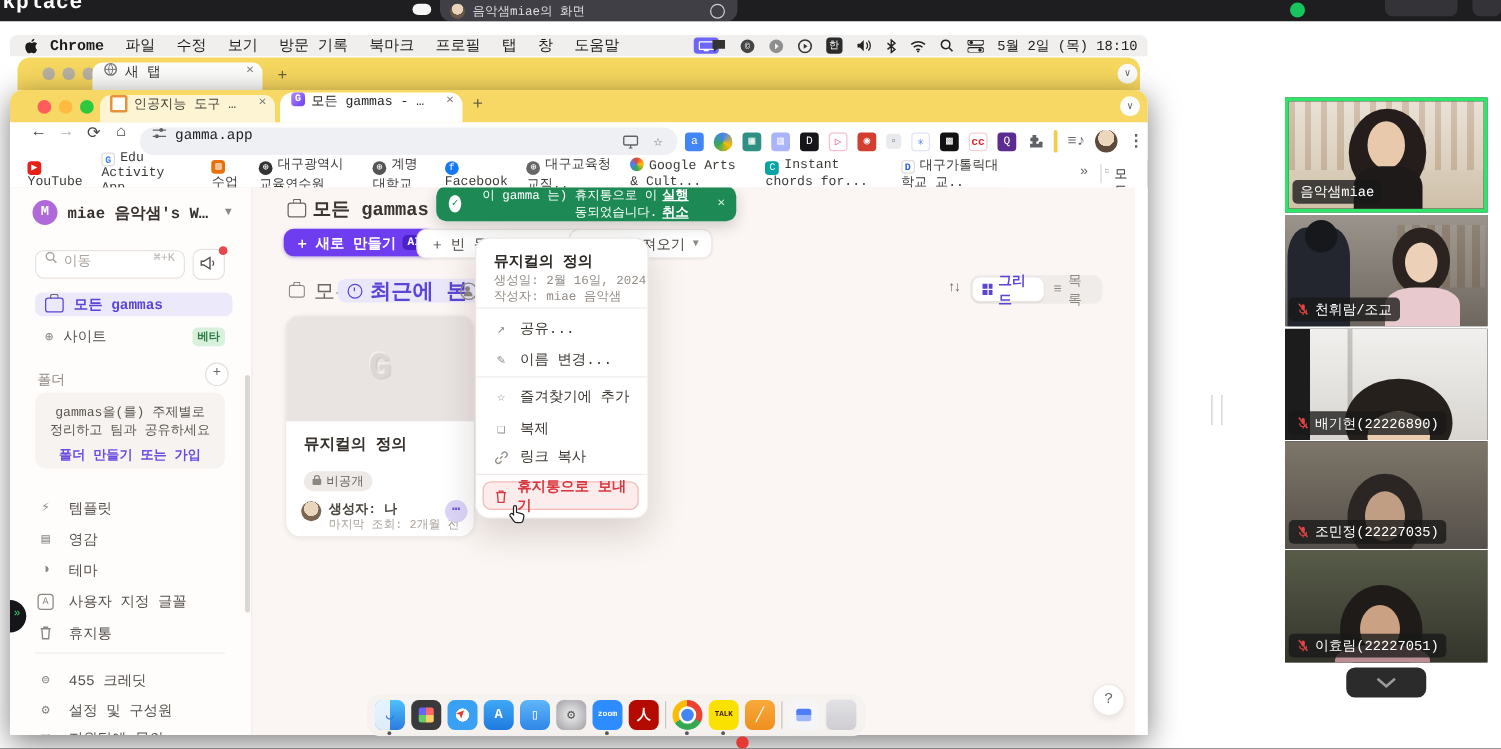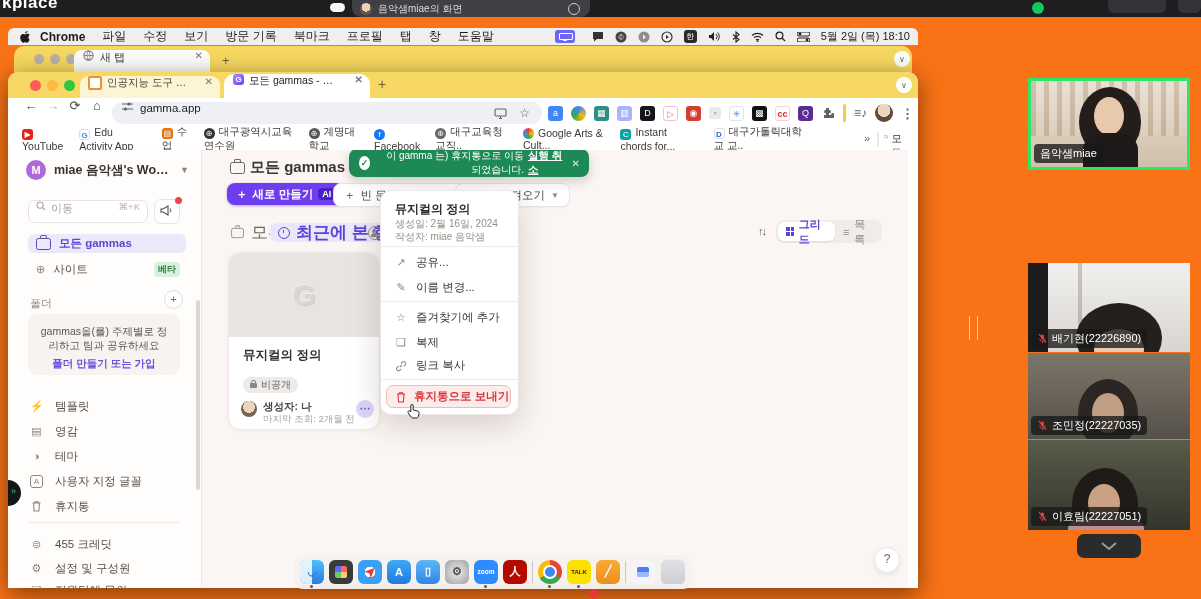--- a/index.html
+++ b/index.html
@@ -1,17 +1,17 @@
 <!DOCTYPE html>
 <html><head>
 <meta charset="utf-8">
 <style>
   html,body{margin:0;padding:0;background:#000;}
-  #stage{position:relative;width:1201px;height:599px;background:#f97316;overflow:hidden;
-         font-family:Liberation Sans, sans-serif;-webkit-font-smoothing:antialiased;}
+  #stage{position:relative;width:1201px;height:599px;background:#ffffff;overflow:hidden;
+         font-family:Liberation Mono, monospace;-webkit-font-smoothing:antialiased;}
   .abs{position:absolute;}
   .row{display:flex;}
   .ellip{white-space:nowrap;overflow:hidden;text-overflow:ellipsis;}
 
   
   .meetbar{left:0;top:0;width:1201px;height:17px;background:#1e1e21;color:#eee;overflow:hidden;}
   .brand{position:absolute;left:2px;top:-7px;font-size:17px;font-weight:bold;color:#fff;letter-spacing:.5px;}
   .mtab{position:absolute;left:386px;top:1px;font-size:9px;color:#f0b44e;}
   .mtab-ic{position:absolute;left:330px;top:3px;width:15px;height:9px;background:#f5f5f5;border-radius:6px;}
   .sharepill{position:absolute;left:352px;top:-8px;width:238px;height:25px;background:#3f3f45;border-radius:9px;}
@@ -551,67 +551,86 @@
       <div class="abs" style="left:0;top:0;width:156px;height:55px;background:repeating-linear-gradient(90deg,rgba(150,105,70,.45) 0 5px,rgba(230,222,210,.25) 5px 13px);opacity:.6;"></div>
       <div class="blob" style="left:48px;top:6px;width:62px;height:70px;background:#241d1b;"></div>
       <div class="blob" style="left:63px;top:16px;width:30px;height:38px;background:#e8c9ac;"></div>
       <div class="blob" style="left:52px;top:52px;width:55px;height:40px;background:#1d1a19;border-radius:40% 40% 0 0;"></div>
     </div>
     <div class="nm">
         <span>음악샘miae</span>
       </div>
   </div>
 
-
-  <div class="tile" style="top:263px;height:89px;">
-    <div class="vbg" style="left:20px;background:linear-gradient(180deg,#f1f0ee,#d8d5d0);">
-      <div class="abs" style="left:30px;top:0;width:4px;height:89px;background:rgba(120,115,108,.35);"></div>
-      <div class="blob" style="left:28px;top:40px;width:86px;height:70px;background:#26201d;"></div>
-      <div class="blob" style="left:46px;top:66px;width:50px;height:40px;background:#e9cbb0;"></div>
+  <div class="tile" style="top:172px;height:89px;">
+    <div class="vbg" style="background:linear-gradient(180deg,#9a948c,#6e675f);">
+      <div class="abs" style="left:90px;top:8px;width:70px;height:50px;background:repeating-linear-gradient(90deg,rgba(120,90,60,.5) 0 6px,rgba(200,190,175,.3) 6px 12px);opacity:.5;"></div>
+      <div class="blob" style="left:2px;top:10px;width:50px;height:80px;background:#23262e;border-radius:30% 30% 0 0;"></div>
+      <div class="blob" style="left:16px;top:4px;width:26px;height:26px;background:#17181c;"></div>
+      <div class="blob" style="left:86px;top:10px;width:46px;height:54px;background:#2a2320;"></div>
+      <div class="blob" style="left:96px;top:22px;width:26px;height:32px;background:#ecd0b8;"></div>
+      <div class="blob" style="left:80px;top:58px;width:60px;height:34px;background:#e8c9cd;border-radius:40% 40% 0 0;"></div>
     </div>
     <div class="nm">
       <svg width="11" height="11" viewBox="0 0 16 16">
           <rect x="6" y="2" width="4" height="7" rx="2" fill="#e04444"></rect>
           <path d="M4 8a4 4 0 0 0 8 0" stroke="#e04444" fill="none" stroke-width="1.3"></path>
           <line x1="8" y1="12" x2="8" y2="14.5" stroke="#e04444" stroke-width="1.3"></line>
           <line x1="3" y1="1.5" x2="13" y2="14" stroke="#e04444" stroke-width="1.8"></line>
         </svg>
-      <span>배기현(22226890)</span>
-    </div>
-  </div>
-
-  <div class="tile" style="top:353px;height:86px;">
-    <div class="vbg" style="background:linear-gradient(180deg,#7d7669,#55504a);">
-      <div class="blob" style="left:50px;top:26px;width:60px;height:70px;background:#2b2523;"></div>
-      <div class="blob" style="left:64px;top:40px;width:32px;height:40px;background:#d9b494;opacity:.85;"></div>
+      <span>천휘람/조교</span>
+    </div>
+  </div>
+
+  <div class="tile" style="top:263px;height:89px;">
+    <div class="vbg" style="left:20px;background:linear-gradient(180deg,#f1f0ee,#d8d5d0);">
+      <div class="abs" style="left:30px;top:0;width:4px;height:89px;background:rgba(120,115,108,.35);"></div>
+      <div class="blob" style="left:28px;top:40px;width:86px;height:70px;background:#26201d;"></div>
+      <div class="blob" style="left:46px;top:66px;width:50px;height:40px;background:#e9cbb0;"></div>
     </div>
     <div class="nm">
       <svg width="11" height="11" viewBox="0 0 16 16">
           <rect x="6" y="2" width="4" height="7" rx="2" fill="#e04444"></rect>
           <path d="M4 8a4 4 0 0 0 8 0" stroke="#e04444" fill="none" stroke-width="1.3"></path>
           <line x1="8" y1="12" x2="8" y2="14.5" stroke="#e04444" stroke-width="1.3"></line>
           <line x1="3" y1="1.5" x2="13" y2="14" stroke="#e04444" stroke-width="1.8"></line>
         </svg>
-      <span>조민정(22227035)</span>
-    </div>
-  </div>
-
-  <div class="tile" style="top:440px;height:90px;">
-    <div class="vbg" style="background:linear-gradient(180deg,#585c49,#33352b);">
-      <div class="blob" style="left:44px;top:28px;width:66px;height:72px;background:#1e1b18;"></div>
-      <div class="blob" style="left:60px;top:44px;width:32px;height:38px;background:#caa183;"></div>
-      <div class="blob" style="left:40px;top:76px;width:76px;height:30px;background:#b98f94;border-radius:40% 40% 0 0;"></div>
+      <span>배기현(22226890)</span>
+    </div>
+  </div>
+
+  <div class="tile" style="top:353px;height:86px;">
+    <div class="vbg" style="background:linear-gradient(180deg,#7d7669,#55504a);">
+      <div class="blob" style="left:50px;top:26px;width:60px;height:70px;background:#2b2523;"></div>
+      <div class="blob" style="left:64px;top:40px;width:32px;height:40px;background:#d9b494;opacity:.85;"></div>
     </div>
     <div class="nm">
       <svg width="11" height="11" viewBox="0 0 16 16">
           <rect x="6" y="2" width="4" height="7" rx="2" fill="#e04444"></rect>
           <path d="M4 8a4 4 0 0 0 8 0" stroke="#e04444" fill="none" stroke-width="1.3"></path>
           <line x1="8" y1="12" x2="8" y2="14.5" stroke="#e04444" stroke-width="1.3"></line>
           <line x1="3" y1="1.5" x2="13" y2="14" stroke="#e04444" stroke-width="1.8"></line>
         </svg>
+      <span>조민정(22227035)</span>
+    </div>
+  </div>
+
+  <div class="tile" style="top:440px;height:90px;">
+    <div class="vbg" style="background:linear-gradient(180deg,#585c49,#33352b);">
+      <div class="blob" style="left:44px;top:28px;width:66px;height:72px;background:#1e1b18;"></div>
+      <div class="blob" style="left:60px;top:44px;width:32px;height:38px;background:#caa183;"></div>
+      <div class="blob" style="left:40px;top:76px;width:76px;height:30px;background:#b98f94;border-radius:40% 40% 0 0;"></div>
+    </div>
+    <div class="nm">
+      <svg width="11" height="11" viewBox="0 0 16 16">
+          <rect x="6" y="2" width="4" height="7" rx="2" fill="#e04444"></rect>
+          <path d="M4 8a4 4 0 0 0 8 0" stroke="#e04444" fill="none" stroke-width="1.3"></path>
+          <line x1="8" y1="12" x2="8" y2="14.5" stroke="#e04444" stroke-width="1.3"></line>
+          <line x1="3" y1="1.5" x2="13" y2="14" stroke="#e04444" stroke-width="1.8"></line>
+        </svg>
       <span>이효림(22227051)</span>
     </div>
   </div>
 
   <div class="chevbtn">
     <svg width="16" height="9" viewBox="0 0 16 9">
         <path d="M1 1l7 6 7-6" stroke="#9a9a9a" fill="none" stroke-width="2"></path>
       </svg>
   </div>
 

